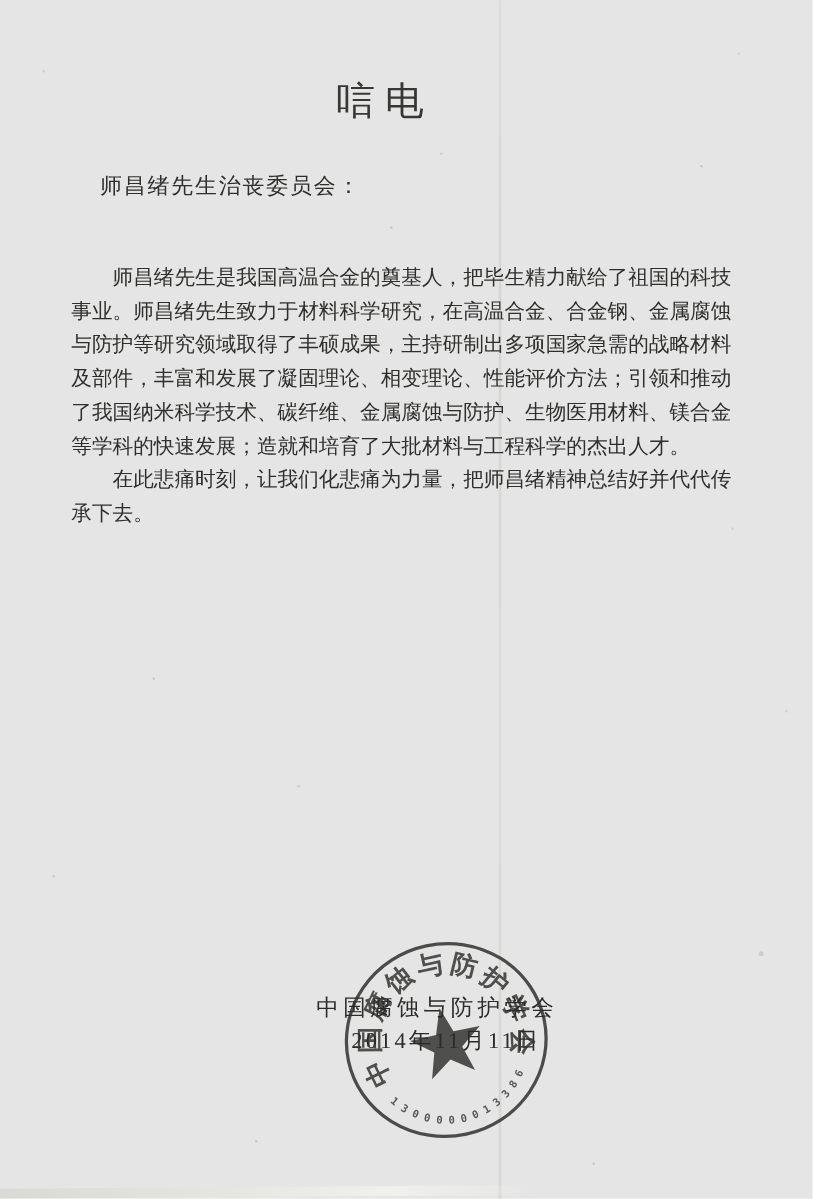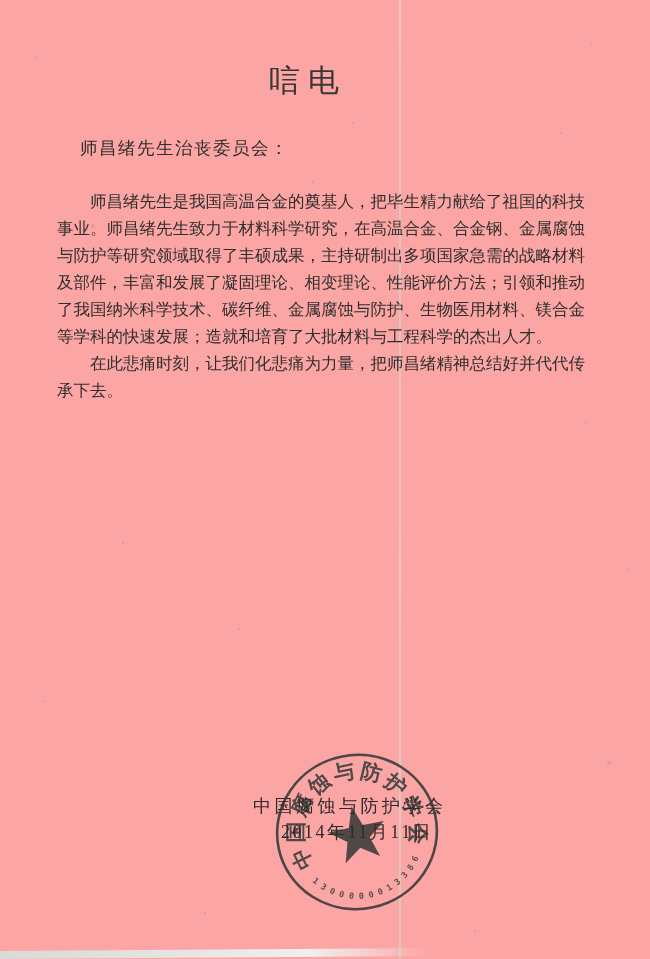--- a/index.html
+++ b/index.html
@@ -4,21 +4,21 @@
 <style>
   html, body {
     margin: 0;
     padding: 0;
     background: #fbfbfa;
   }
   .page {
     position: relative;
     width: 650px;
     height: 959px;
-    background: #fca5a5;
+    background: #e5e5e5;
     overflow: hidden;
     font-family: "Liberation Serif", "DejaVu Serif", serif;
     color: #2e2e2c;
   }
   
   .fold-line {
     position: absolute;
     left: 399px;
     top: 0;
     width: 2px;
@@ -51,21 +51,21 @@
     left: 57px;
     width: 528px;
     font-size: 16.5px;
     line-height: 27px;
     text-align: justify;
   }
   .body-text p {
     margin: 0;
     text-indent: 2em;
   }
-  .body-text p.gap { margin-top: 0; }
+  .body-text p.gap { margin-top: 20px; }
   
   .seal {
     position: absolute;
     left: 268px;
     top: 746px;
     width: 178px;
     height: 172px;
   }
   .sig-org {
     position: absolute;

